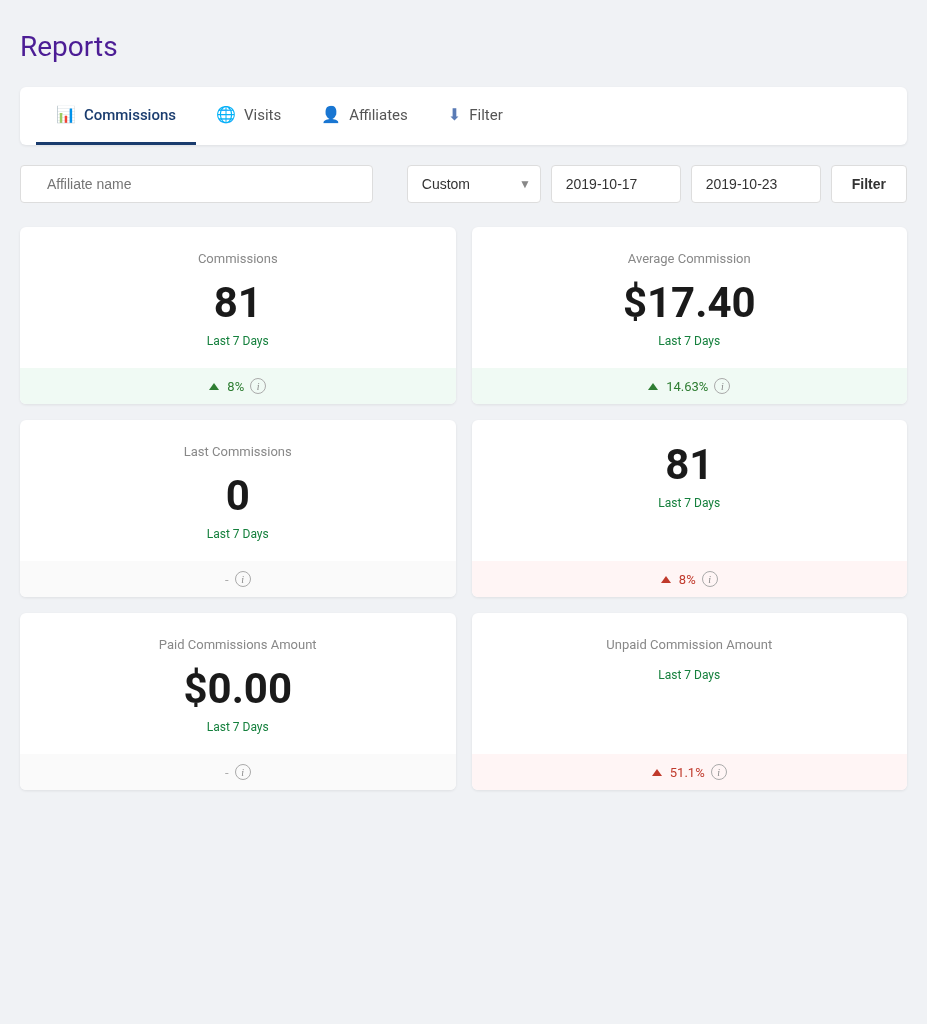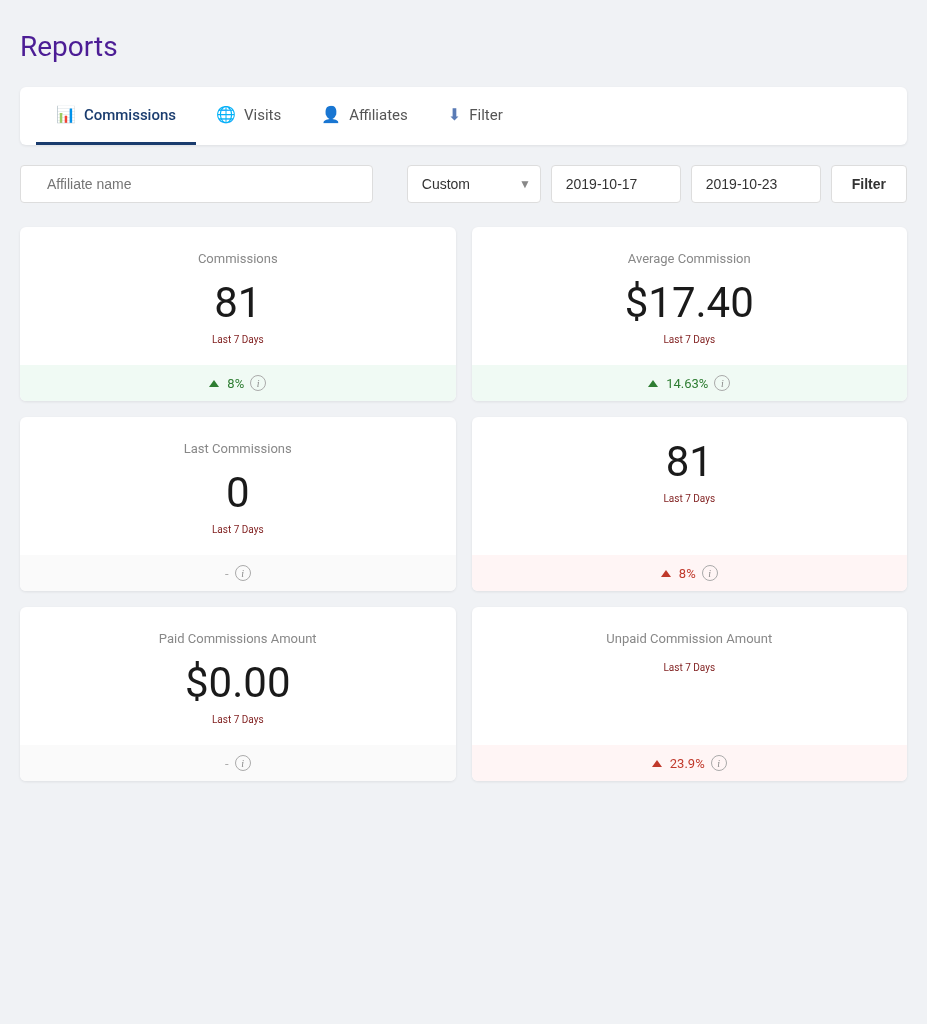--- a/index.html
+++ b/index.html
@@ -131,28 +131,28 @@
       flex: 1;
     }
     .card-label {
       font-size: 13px;
       color: #888;
       margin-bottom: 16px;
       font-weight: 400;
     }
     .card-value {
       font-size: 42px;
-      font-weight: 400;
+      font-weight: 700;
       color: #1a1a1a;
       line-height: 1;
       margin-bottom: 10px;
     }
     .card-sublabel {
-      font-size: 10px;
-      color: #7f1d1d;
+      font-size: 12px;
+      color: #15803d;
     }
     .card-footer {
       padding: 10px 20px;
       text-align: center;
       font-size: 13px;
       display: flex;
       align-items: center;
       justify-content: center;
       gap: 6px;
     }
@@ -301,18 +301,18 @@
       </div>
     </div>
     <div class="card">
       <div class="card-body">
         <div class="card-label">Unpaid Commission Amount</div>
         <div class="card-sublabel">Last 7 Days</div>
       </div>
       <div class="card-footer red">
 
         <span class="arrow-up"></span>
-        <span>23.9%</span>
+        <span>51.1%</span>
         <span class="info-icon">i</span>
 
       </div>
     </div>
   </div>
 
 </body></html>

